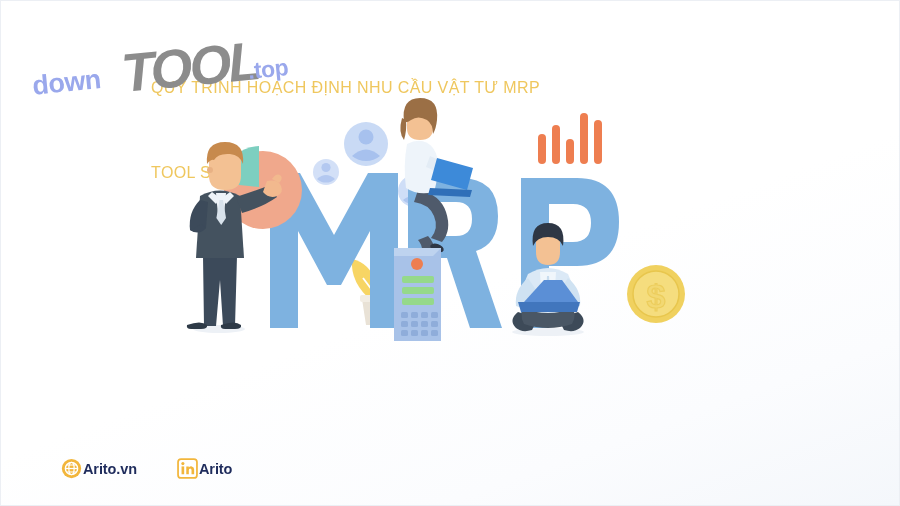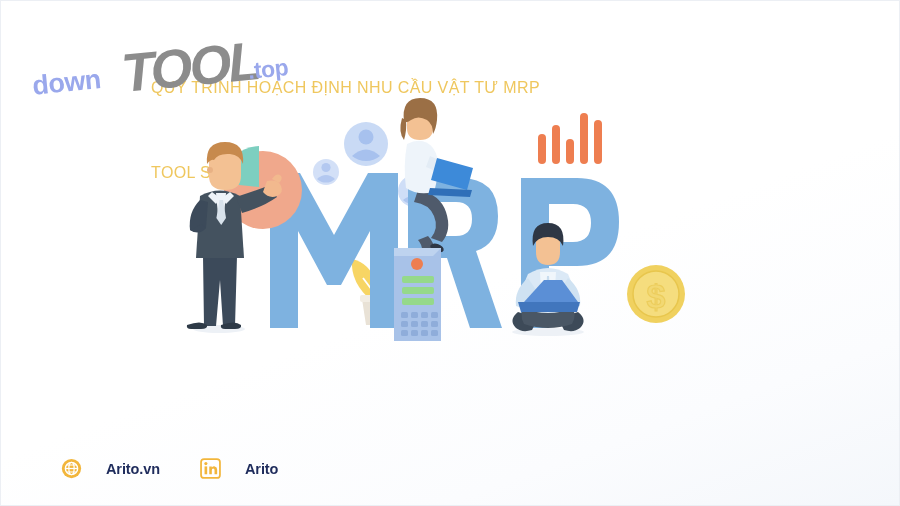--- a/index.html
+++ b/index.html
@@ -71,21 +71,21 @@
   #footer {
     position: absolute;
     left: 60px; bottom: 26px;
     display: flex;
     align-items: center;
     gap: 40px;
   }
   .footer-item {
     display: flex;
     align-items: center;
-    gap: 24px;
+    gap: 1px;
   }
   .footer-label {
     color: #1f2c5c;
     font-size: 14.5px;
     font-weight: bold;
     letter-spacing: -0.1px;
   }
   .fi-icon { width: 21px; height: 21px; flex: 0 0 21px; }
   .fi-icon svg { display: block; width: 21px; height: 21px; }
 </style>

